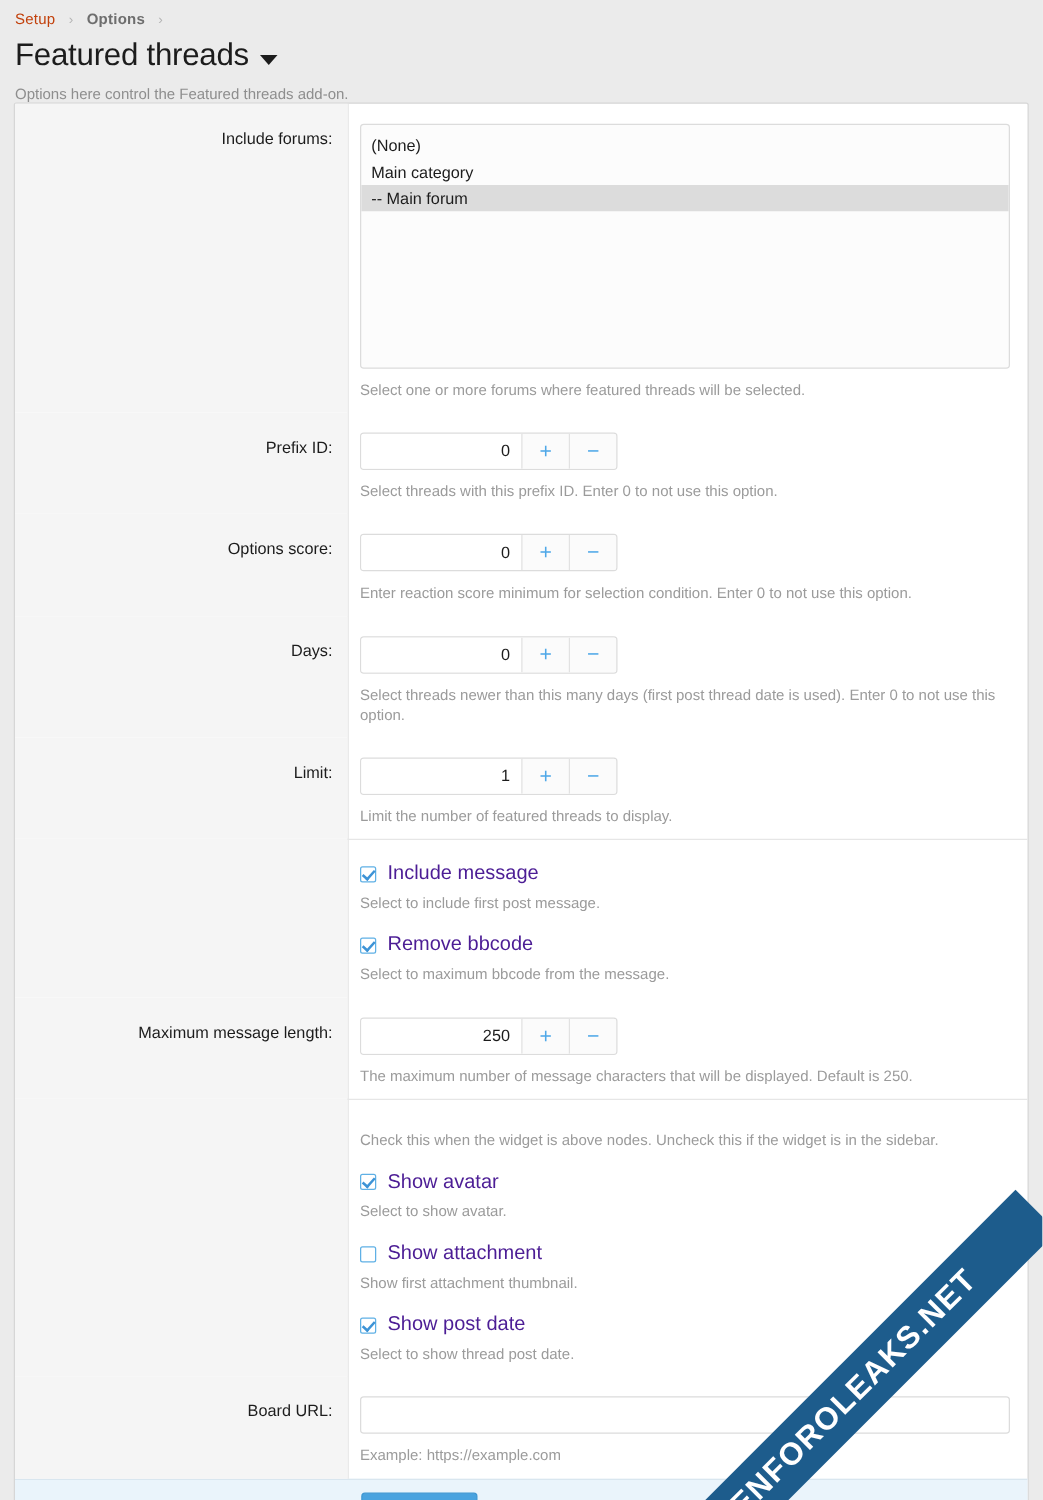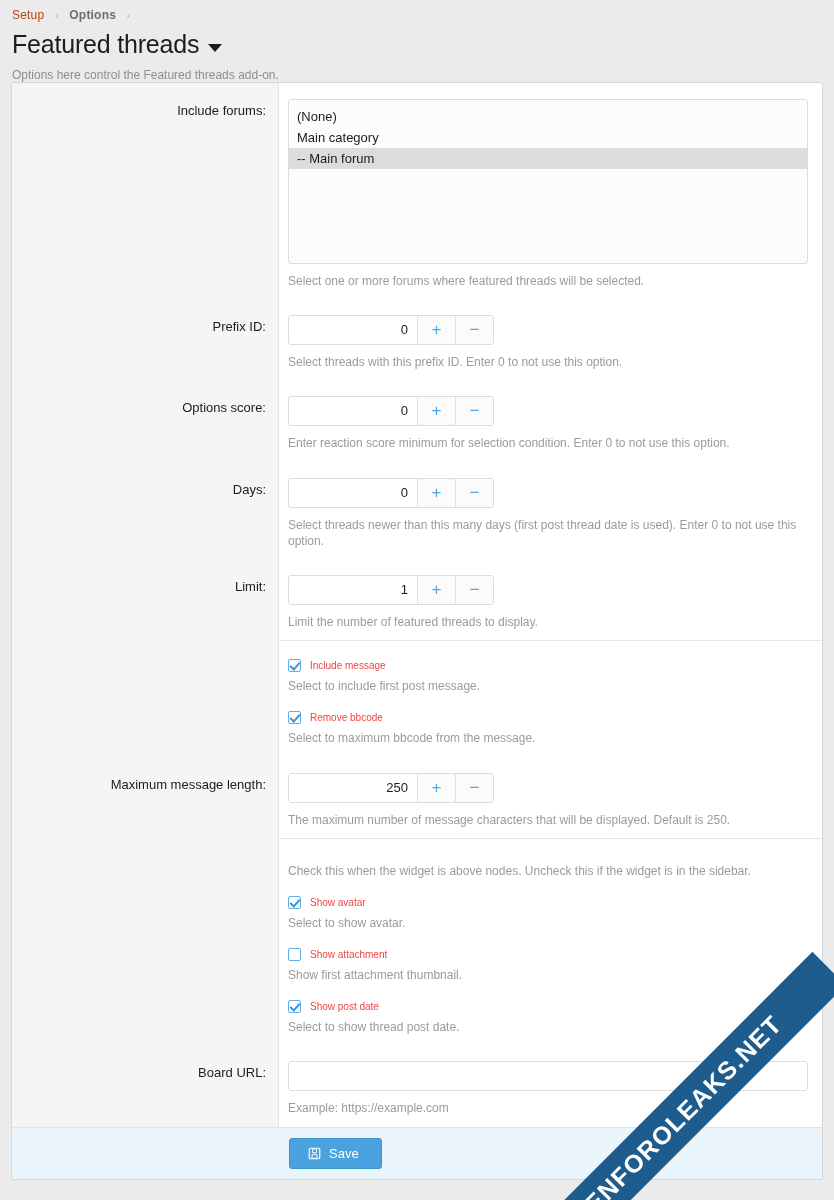--- a/index.html
+++ b/index.html
@@ -102,21 +102,21 @@
     color: #9b9b9b;
     margin-top: 9px;
     line-height: 1.35;
   }
 
   
   .listbox {
     border: 1px solid #dcdcdc;
     border-radius: 3px;
     background: #fcfcfc;
-    height: 165px;
+    height: 196px;
     padding: 6px 0 0 0;
     overflow: hidden;
   }
   .listbox .opt {
     font-size: 13px;
     padding: 3px 8px;
     line-height: 15px;
   }
   .listbox .opt.lvl0 { color: #1c1c1c; }
   .listbox .opt.lvl1 { color: #3a3a3a; }
@@ -177,22 +177,22 @@
   .cbox.checked::after {
     content: "";
     position: absolute;
     left: 3px; top: 0px;
     width: 4px; height: 8px;
     border: solid #3d93d6;
     border-width: 0 2px 2px 0;
     transform: rotate(42deg);
   }
   .clabel {
-    font-size: 10px;
-    color: #ef4444;
+    font-size: 16px;
+    color: #4c1d95;
   }
   .checkrow .hint { margin-top: 6px; margin-left: 0; }
 
   .block-gap { height: 15px; }
 
   
   .text-input {
     width: 100%;
     height: 30px;
     border: 1px solid #dcdcdc;

